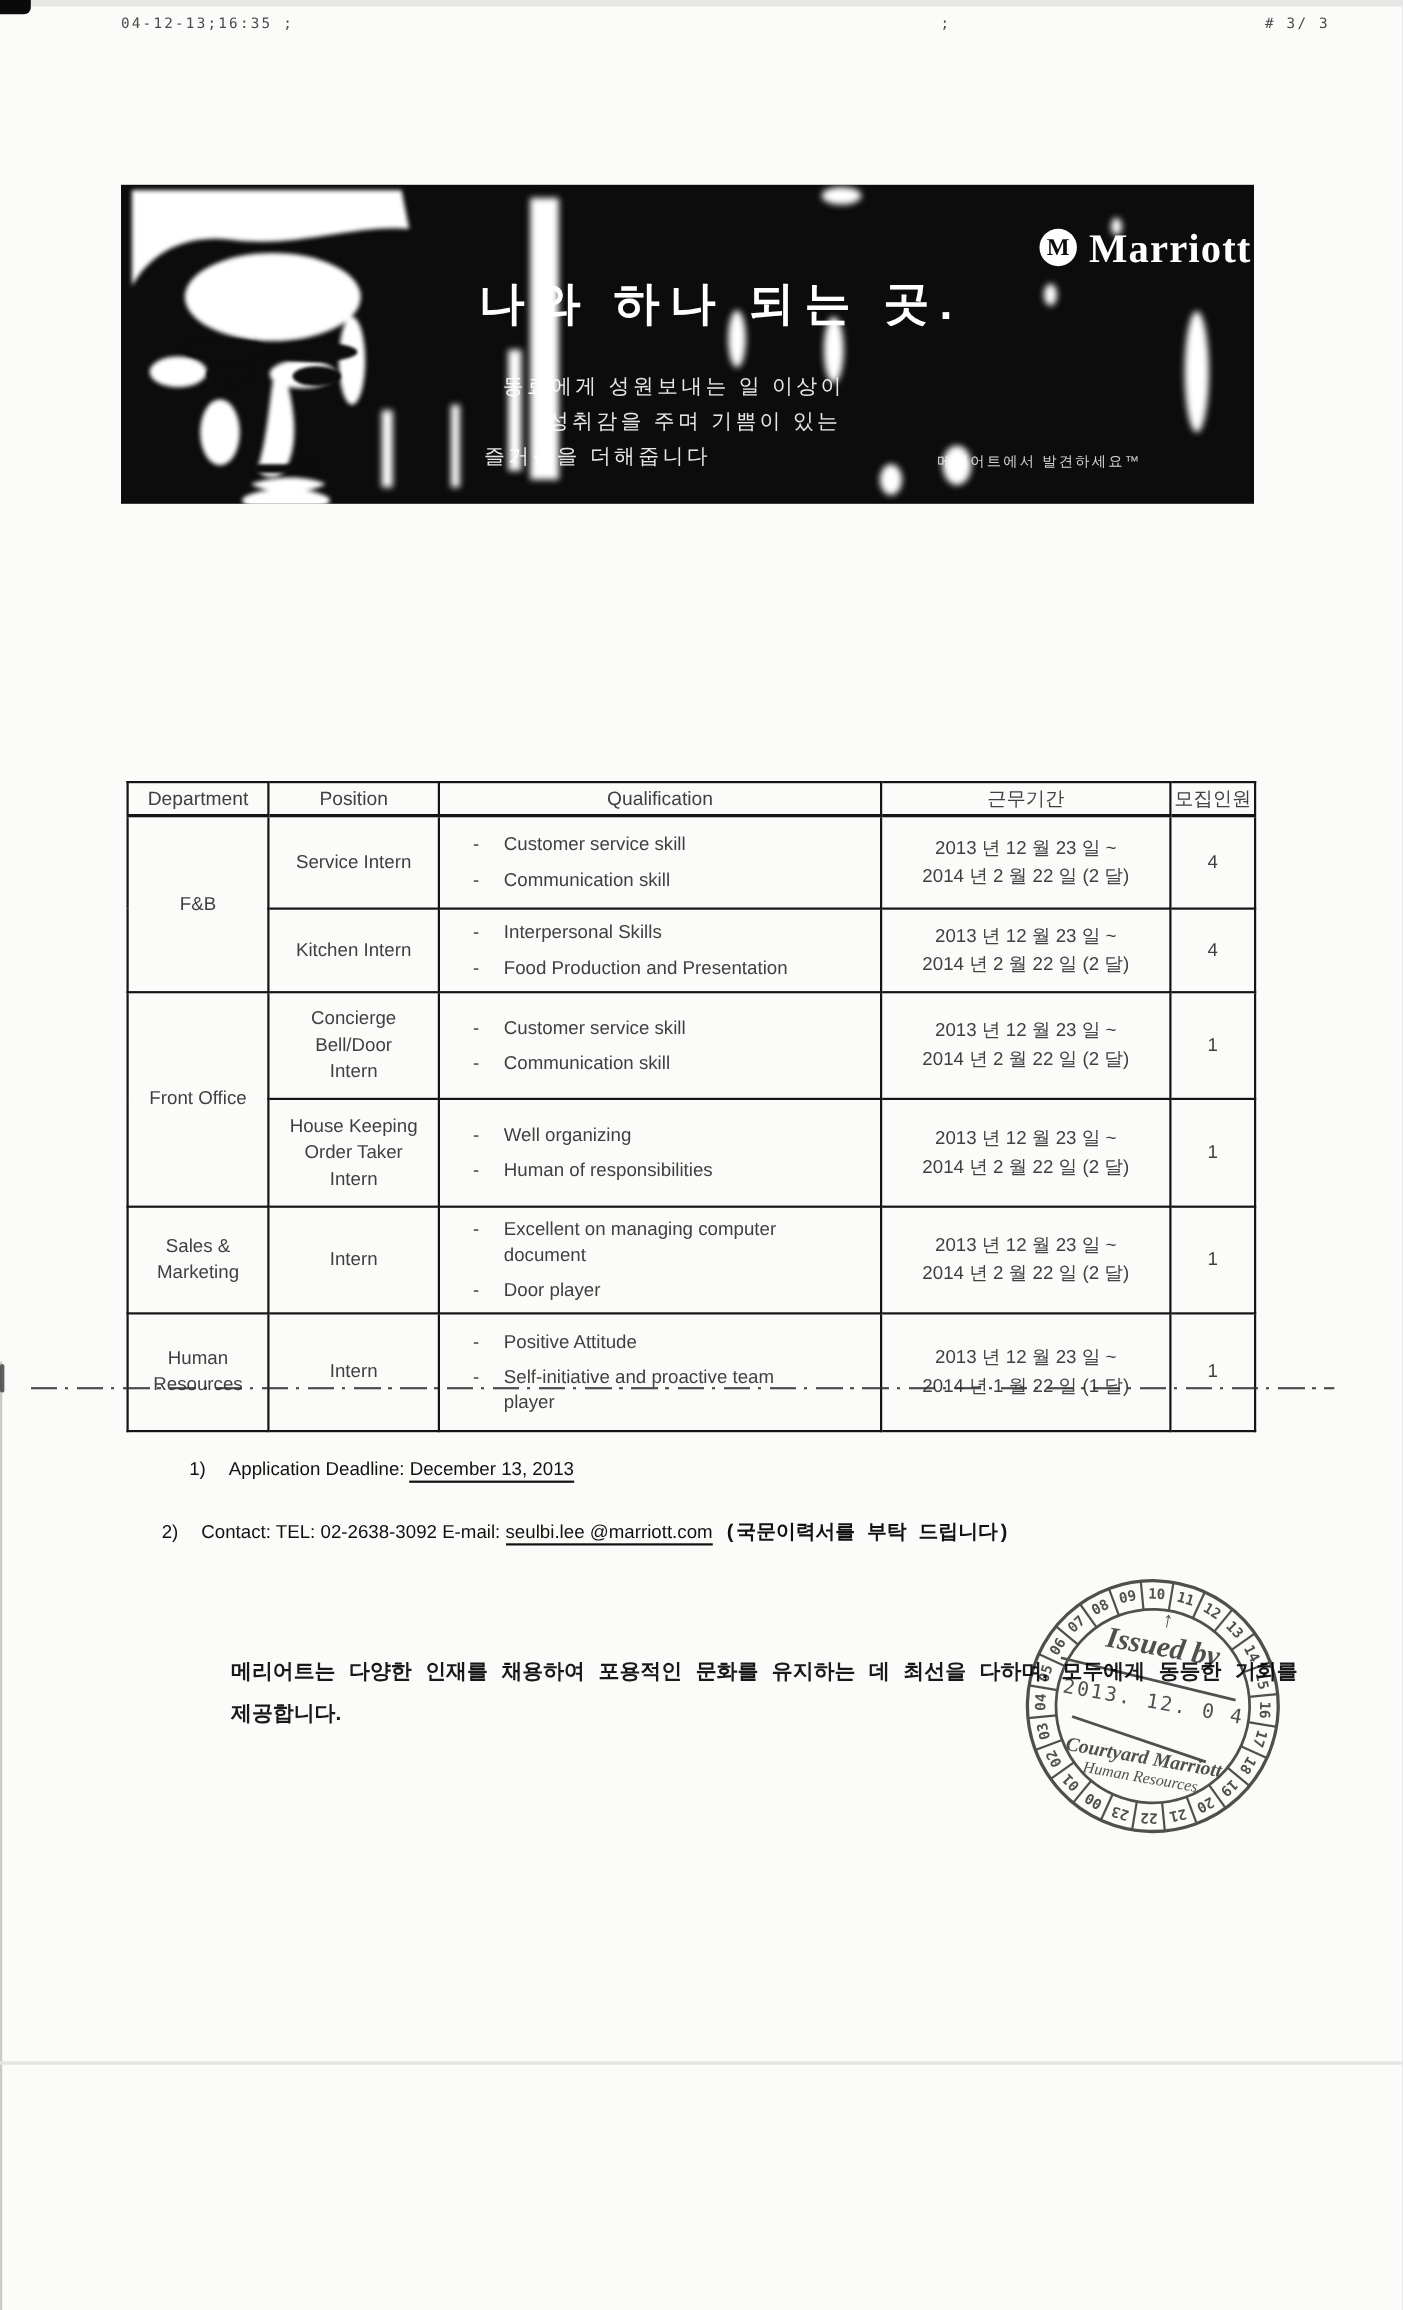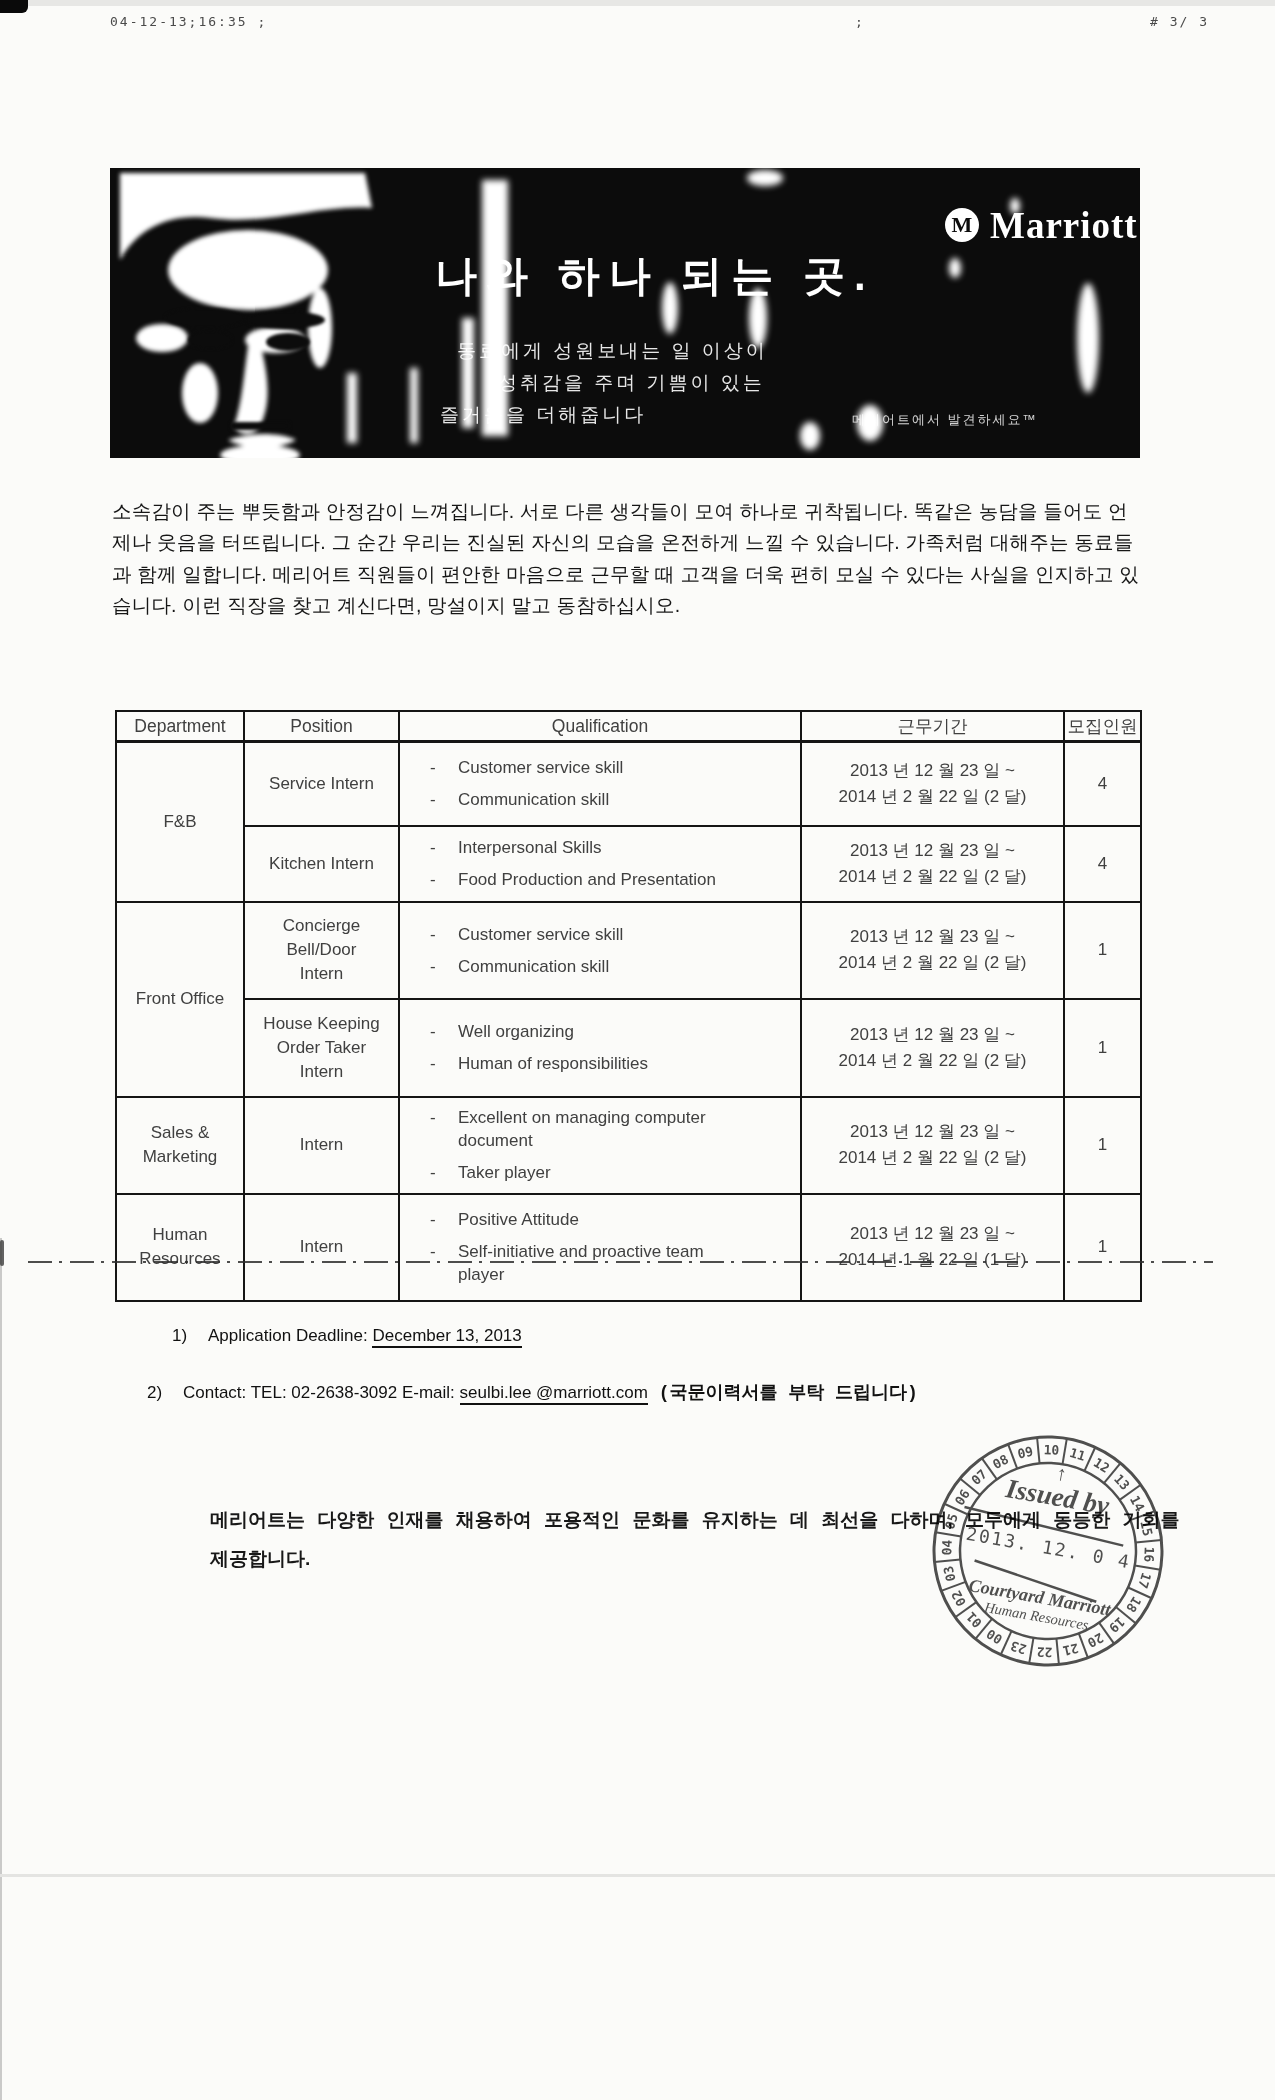--- a/index.html
+++ b/index.html
@@ -138,21 +138,20 @@
         <text x="880" y="70" font-family="Liberation Serif, serif" font-size="37" font-weight="bold" fill="#ffffff" letter-spacing="1">Marriott</text>
       </g>
     </svg>
     <div class="bn-headline">나와 하나 되는 곳.</div>
     <div class="bn-tag bn-tag1">동료에게 성원보내는 일 이상이</div>
     <div class="bn-tag bn-tag2">성취감을 주며 기쁨이 있는</div>
     <div class="bn-tag bn-tag3">즐거움을 더해줍니다</div>
     <div class="bn-footnote">메리어트에서 발견하세요™</div>
   </div>
 
-  <p class="intro">소속감이 주는 뿌듯함과 안정감이 느껴집니다. 서로 다른 생각들이 모여 하나로 귀착됩니다. 똑같은 농담을 들어도 언제나 웃음을 터뜨립니다.  그 순간 우리는 진실된 자신의 모습을 온전하게 느낄 수 있습니다.  가족처럼 대해주는 동료들과 함께 일합니다. 메리어트 직원들이 편안한 마음으로 근무할 때 고객을 더욱 편히 모실 수 있다는 사실을 인지하고 있습니다. 이런 직장을 찾고 계신다면, 망설이지 말고 동참하십시오.</p>
 
   <table class="jobs">
     <colgroup>
       <col style="width:128px">
         <col style="width:155px">
         <col style="width:402px">
       <col style="width:263px">
         <col style="width:77px">
     </colgroup>
     <tbody>
@@ -255,21 +254,21 @@
       <td class="pos">Intern</td>
       <td class="qual">
             <ul>
         <li>
                 <span class="q-dash">-</span>
                 <span class="q-text">Excellent on managing computer
 document</span>
               </li>
         <li>
                 <span class="q-dash">-</span>
-                <span class="q-text">Taker player</span>
+                <span class="q-text">Door player</span>
               </li>
       </ul>
           </td>
       <td class="period">
         <div>2013 년 12 월 23 일 ~</div>
         <div>2014 년 2 월 22 일 (2 달)</div>
       </td>
       <td class="count">1</td>
     </tr>
     <tr style="height:107px">

